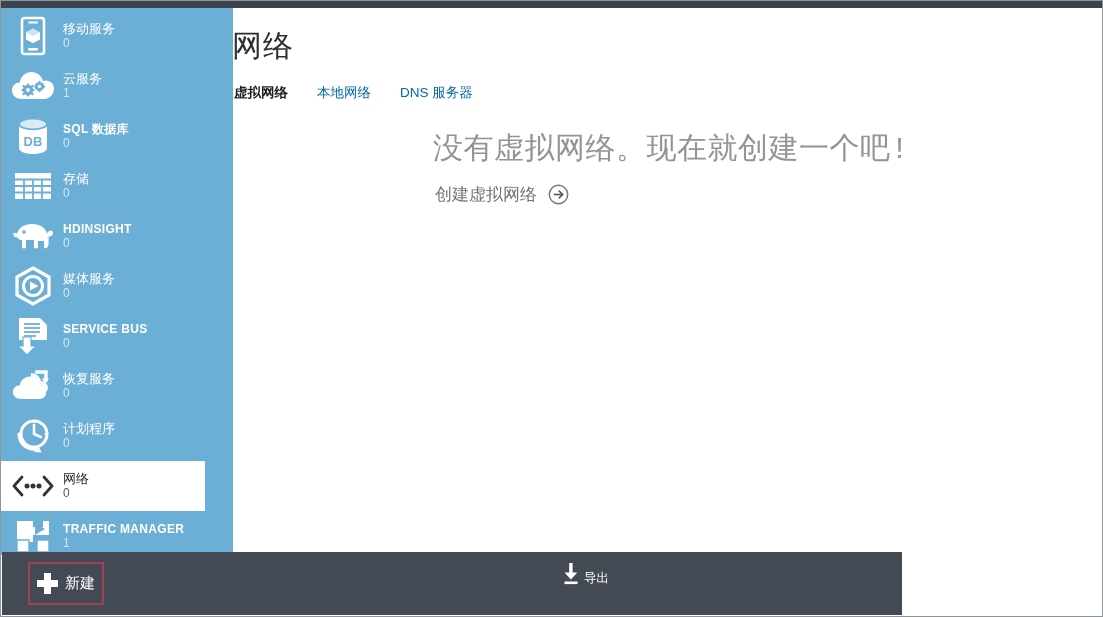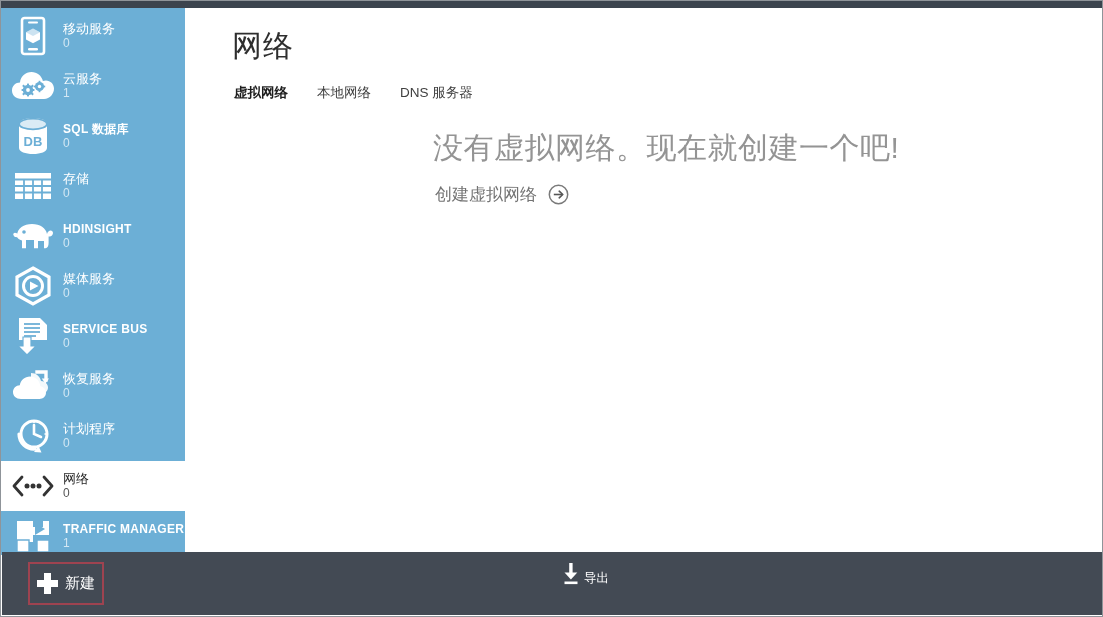--- a/index.html
+++ b/index.html
@@ -26,21 +26,21 @@
     width: 1101px;
     height: 7px;
     background: #3c444e;
     z-index: 30;
   }
 
   
   .sidebar {
     position: absolute;
     top: 0; left: 0;
-    width: 184px;
+    width: 232px;
     height: 554px;
     background: #6cafd6;
     overflow: hidden;
     z-index: 20;
   }
   .nav-list {
     position: absolute;
     top: -40px;
     left: 0;
     width: 204px;
@@ -110,38 +110,39 @@
   }
   .tabs {
     position: absolute;
     left: 29px;
     top: 76px;
     display: flex;
     align-items: flex-end;
   }
   .tab {
     font-size: 13.5px;
-    color: #404040;
+    color: #0369a1;
     margin-right: 29px;
     cursor: pointer;
     white-space: nowrap;
     padding-bottom: 2px;
   }
   .tab.active {
     color: #1e1e1e;
     font-weight: bold;
   }
   .empty-headline {
     position: absolute;
     left: 228px;
     top: 120px;
     font-size: 30px;
     color: #949494;
     white-space: nowrap;
     letter-spacing: 0.5px;
+    font-family: Liberation Mono, monospace;
   }
   .create-row {
     position: absolute;
     left: 230px;
     top: 175px;
     display: flex;
     align-items: center;
     cursor: pointer;
   }
   .create-label {
@@ -154,21 +155,21 @@
     width: 21px;
     height: 21px;
     display: block;
   }
 
   
   .commandbar {
     position: absolute;
     left: 1px;
     bottom: 1px;
-    width: 1100px;
+    width: 900px;
     height: 63px;
     background: #434a54;
     z-index: 40;
   }
   .cmd-new {
     position: absolute;
     left: 26px;
     top: 10px;
     width: 76px;
     height: 43px;

